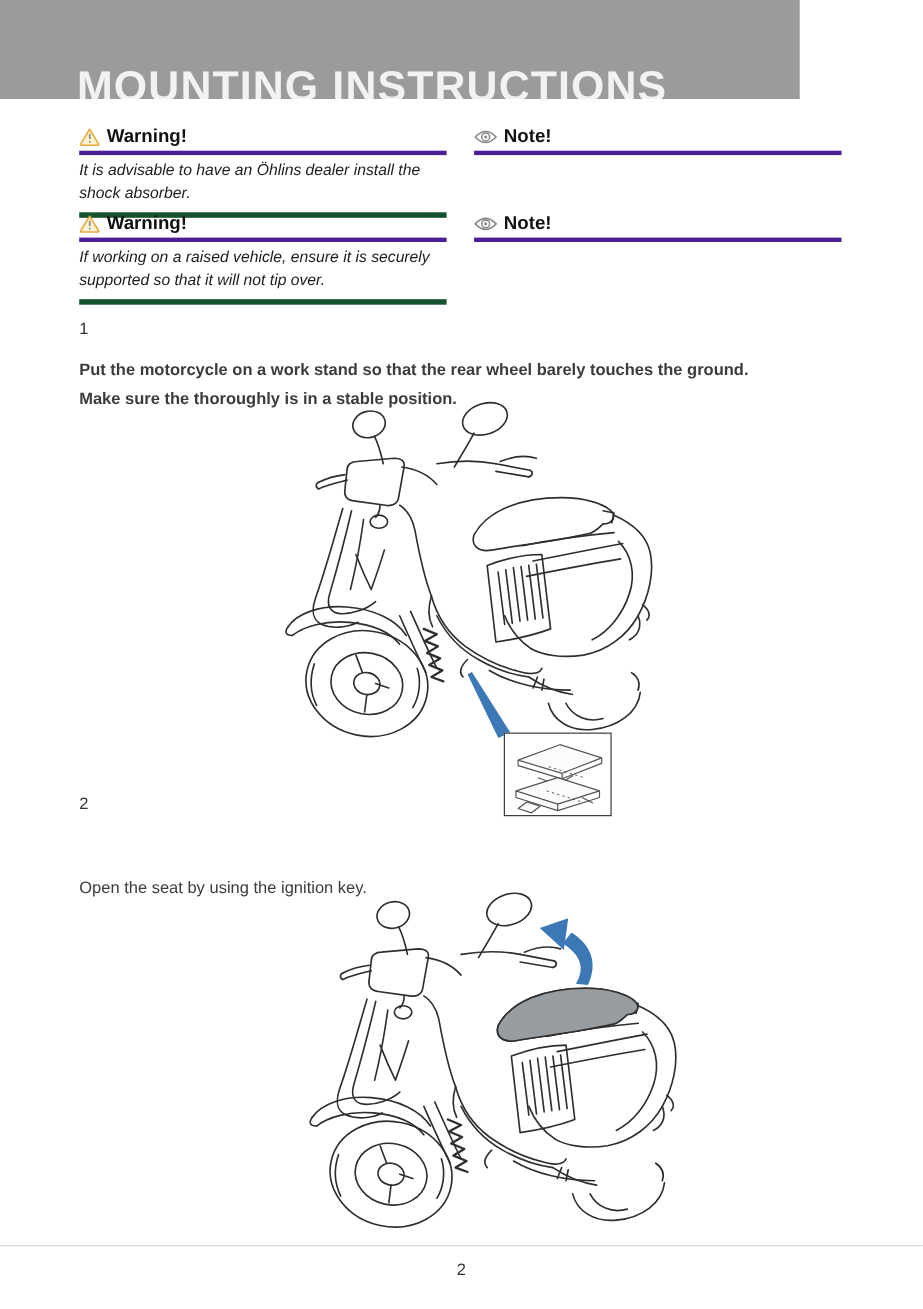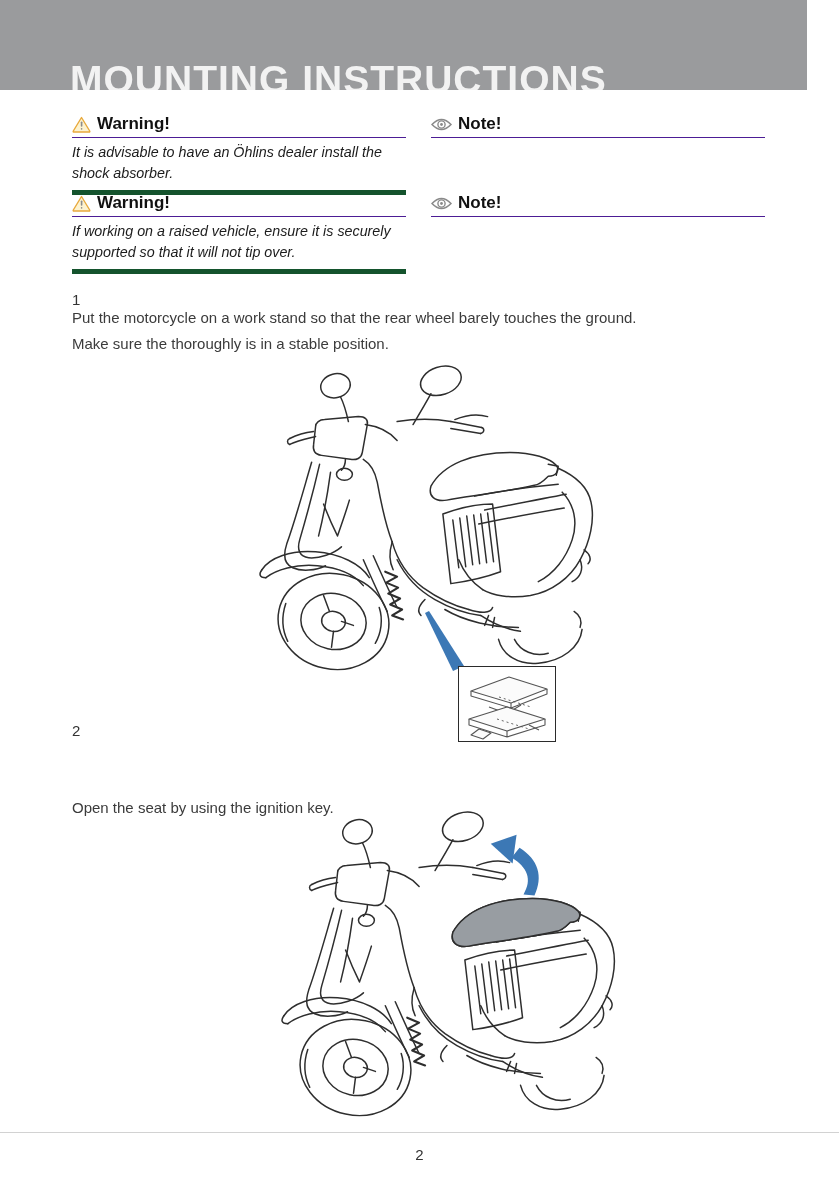--- a/index.html
+++ b/index.html
@@ -2,49 +2,49 @@
 <html><head>
 <meta charset="utf-8">
 <style>
   html,body{margin:0;padding:0;background:#ffffff;}
   .page{
     position:relative;width:839px;height:1190px;background:#ffffff;
     font-family:"Liberation Sans",sans-serif;overflow:hidden;
   }
   
   .topbar{
-    position:absolute;left:0;top:0;width:807px;height:90px;
+    position:absolute;left:0;top:0;width:727px;height:90px;
     background:#9a9b9d;overflow:hidden;
   }
   .topbar h1{
     position:absolute;left:70px;top:60px;margin:0;
     font-size:39px;font-weight:bold;line-height:1;color:#f2f2f2;
     letter-spacing:1px;white-space:nowrap;
   }
   
   .notice{position:absolute;width:334px;}
   .pos-w1{left:72px;top:114px;}
   .pos-w2{left:72px;top:193px;}
   .pos-n1{left:431px;top:114px;}
   .pos-n2{left:431px;top:193px;}
   .notice-head{
     display:flex;align-items:center;gap:6px;
-    border-bottom:1px solid #4c1d95;padding-bottom:3px;
+    border-bottom:4px solid #4c1d95;padding-bottom:3px;
   }
   .notice-title{font-size:17px;font-weight:bold;color:#111;}
   .icon{display:inline-flex;align-items:center;}
   .notice-body{
     margin:0;padding:4px 0 6px 0;border-bottom:5px solid #14532d;
     font-size:14.3px;font-style:italic;line-height:21px;color:#1c1c1c;
   }
   
   .step-number{position:absolute;left:72px;font-size:15px;color:#333;}
   .pos-s1n{top:291px;} .pos-s2n{top:722px;}
   .step-text{position:absolute;left:72px;font-size:15px;line-height:25.5px;color:#3b3b3b;width:700px;}
-  .pos-s1t{top:305px;} .pos-s2t{top:752px;margin-top:43px;}
+  .pos-s1t{top:324px;font-weight:bold;} .pos-s2t{top:752px;margin-top:43px;}
   
   .illus{position:absolute;}
   .illus-1{left:246px;top:364px;width:348px;height:312px;}
   .illus-2{left:268px;top:810px;width:348px;height:312px;}
   .callout-wedge{position:absolute;left:415px;top:605px;width:55px;height:70px;}
   .inset-box{
     position:absolute;left:458px;top:666px;width:98px;height:76px;
     border:1px solid #2b2b2b;background:#fff;box-sizing:border-box;
   }
   

